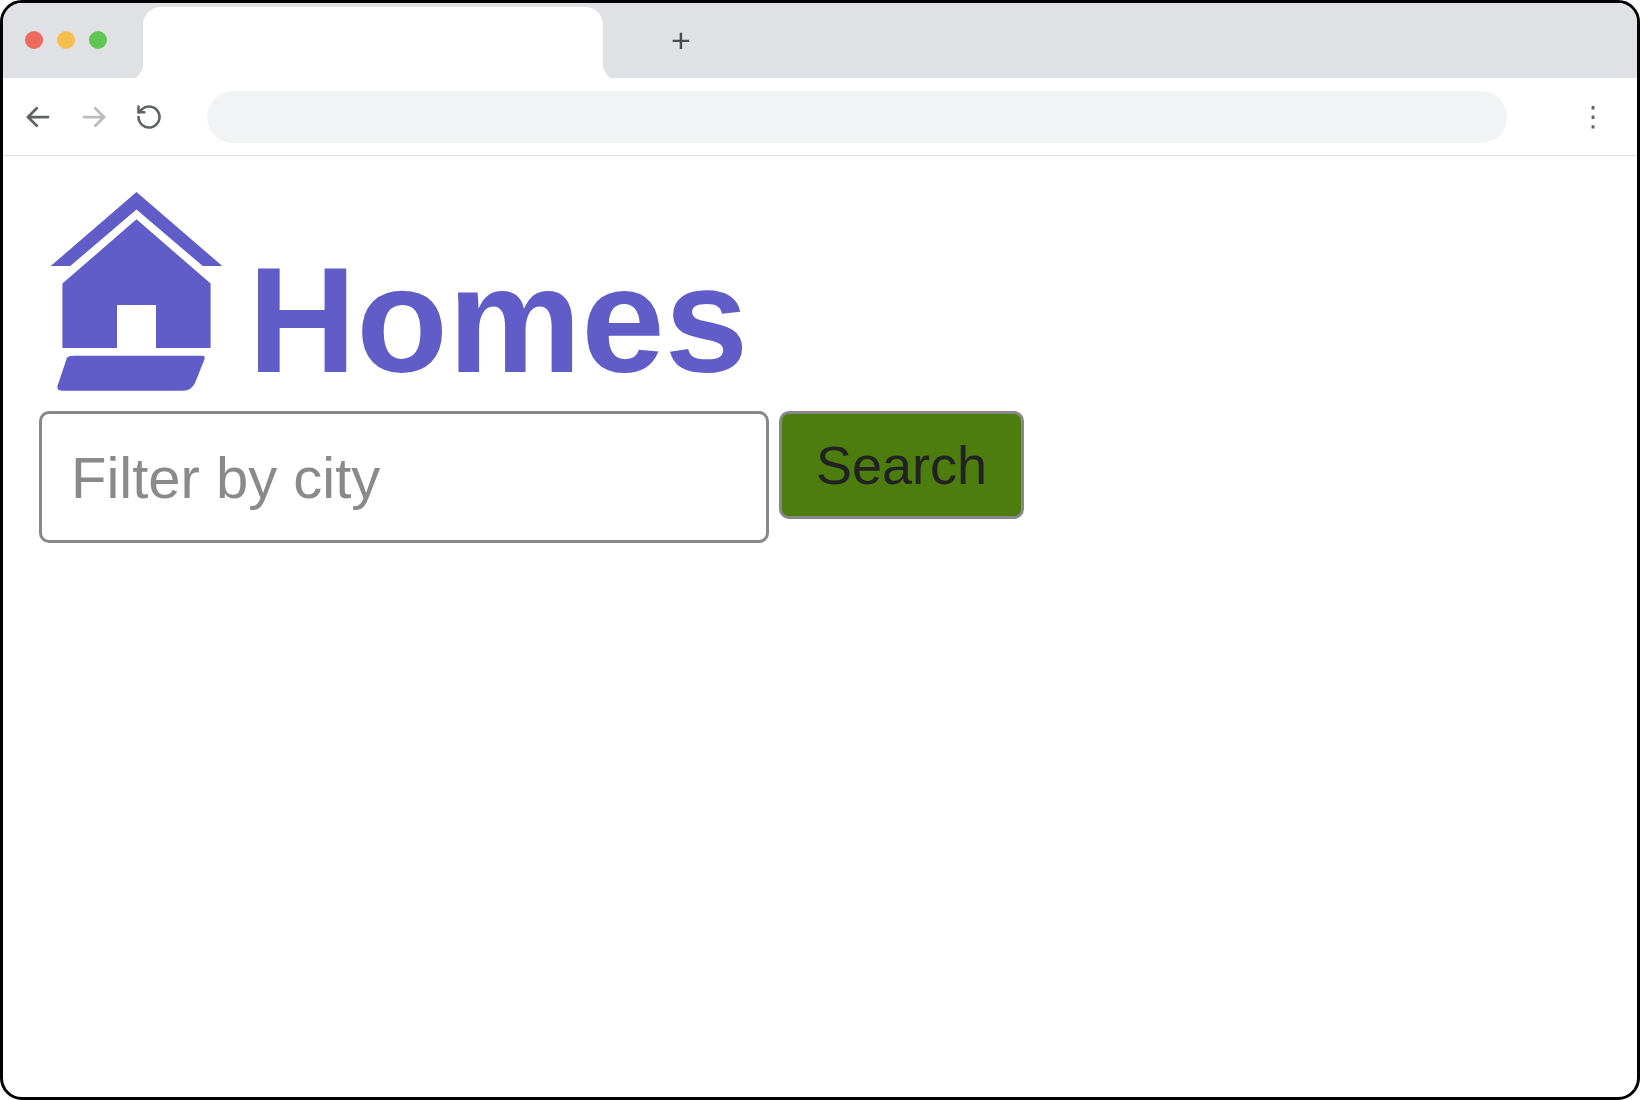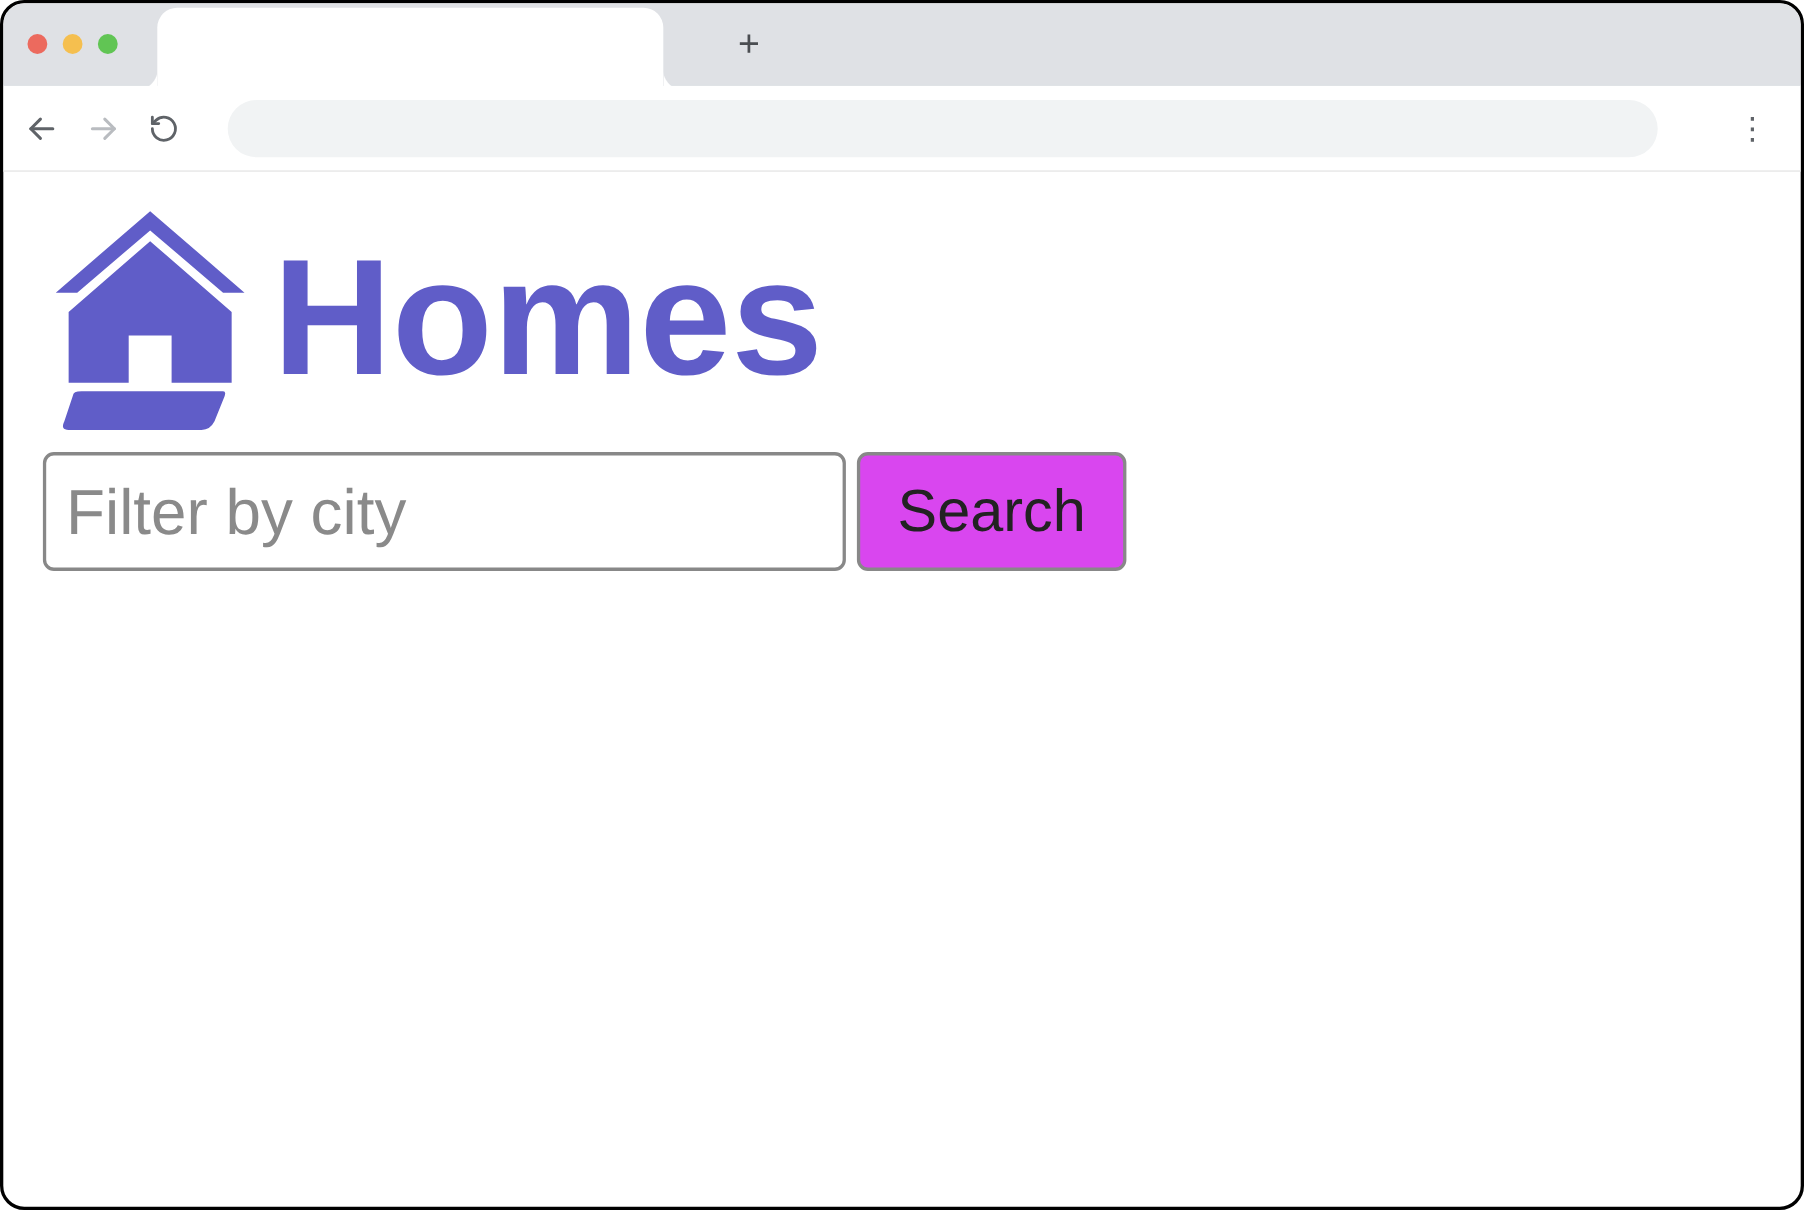--- a/index.html
+++ b/index.html
@@ -104,57 +104,57 @@
       padding: 0 10px 0 6px;
       letter-spacing: 0;
     }
 
     
     .page {
       padding: 24px 36px;
     }
     .logo-row {
       display: flex;
-      align-items: center;
+      align-items: flex-end;
       gap: 14px;
       margin-bottom: 16px;
     }
     .logo-text {
       font-family: Helvetica, Arial, sans-serif;
       font-weight: 700;
       font-size: 150px;
       color: #605dc8;
       line-height: 1;
     }
     .house-icon svg { display: block; }
 
     .search-row {
       display: flex;
       gap: 10px;
       align-items: stretch;
       margin-top: 8px;
     }
     .filter-input {
       width: 730px;
-      height: 108px;
+      height: 132px;
       border: 3px solid #888;
       border-radius: 10px;
       font-family: Arial, Helvetica, sans-serif;
       font-size: 58px;
-      padding: 0 18px;
+      padding: 0 29px;
       color: #333;
       background: #fff;
     }
     .filter-input::placeholder { color: #8a8a8a; }
     .search-btn {
       height: 108px;
       padding: 0 34px;
       border: 3px solid #888;
       border-radius: 10px;
-      background: #d946ef;
+      background: #4d7c0f;
       font-family: Arial, Helvetica, sans-serif;
       font-size: 54px;
       color: #222;
       cursor: pointer;
     }
     .body-text {
       font-family: "Times New Roman", Times, serif;
       font-size: 72px;
       color: #000;
       margin-top: 90px;

